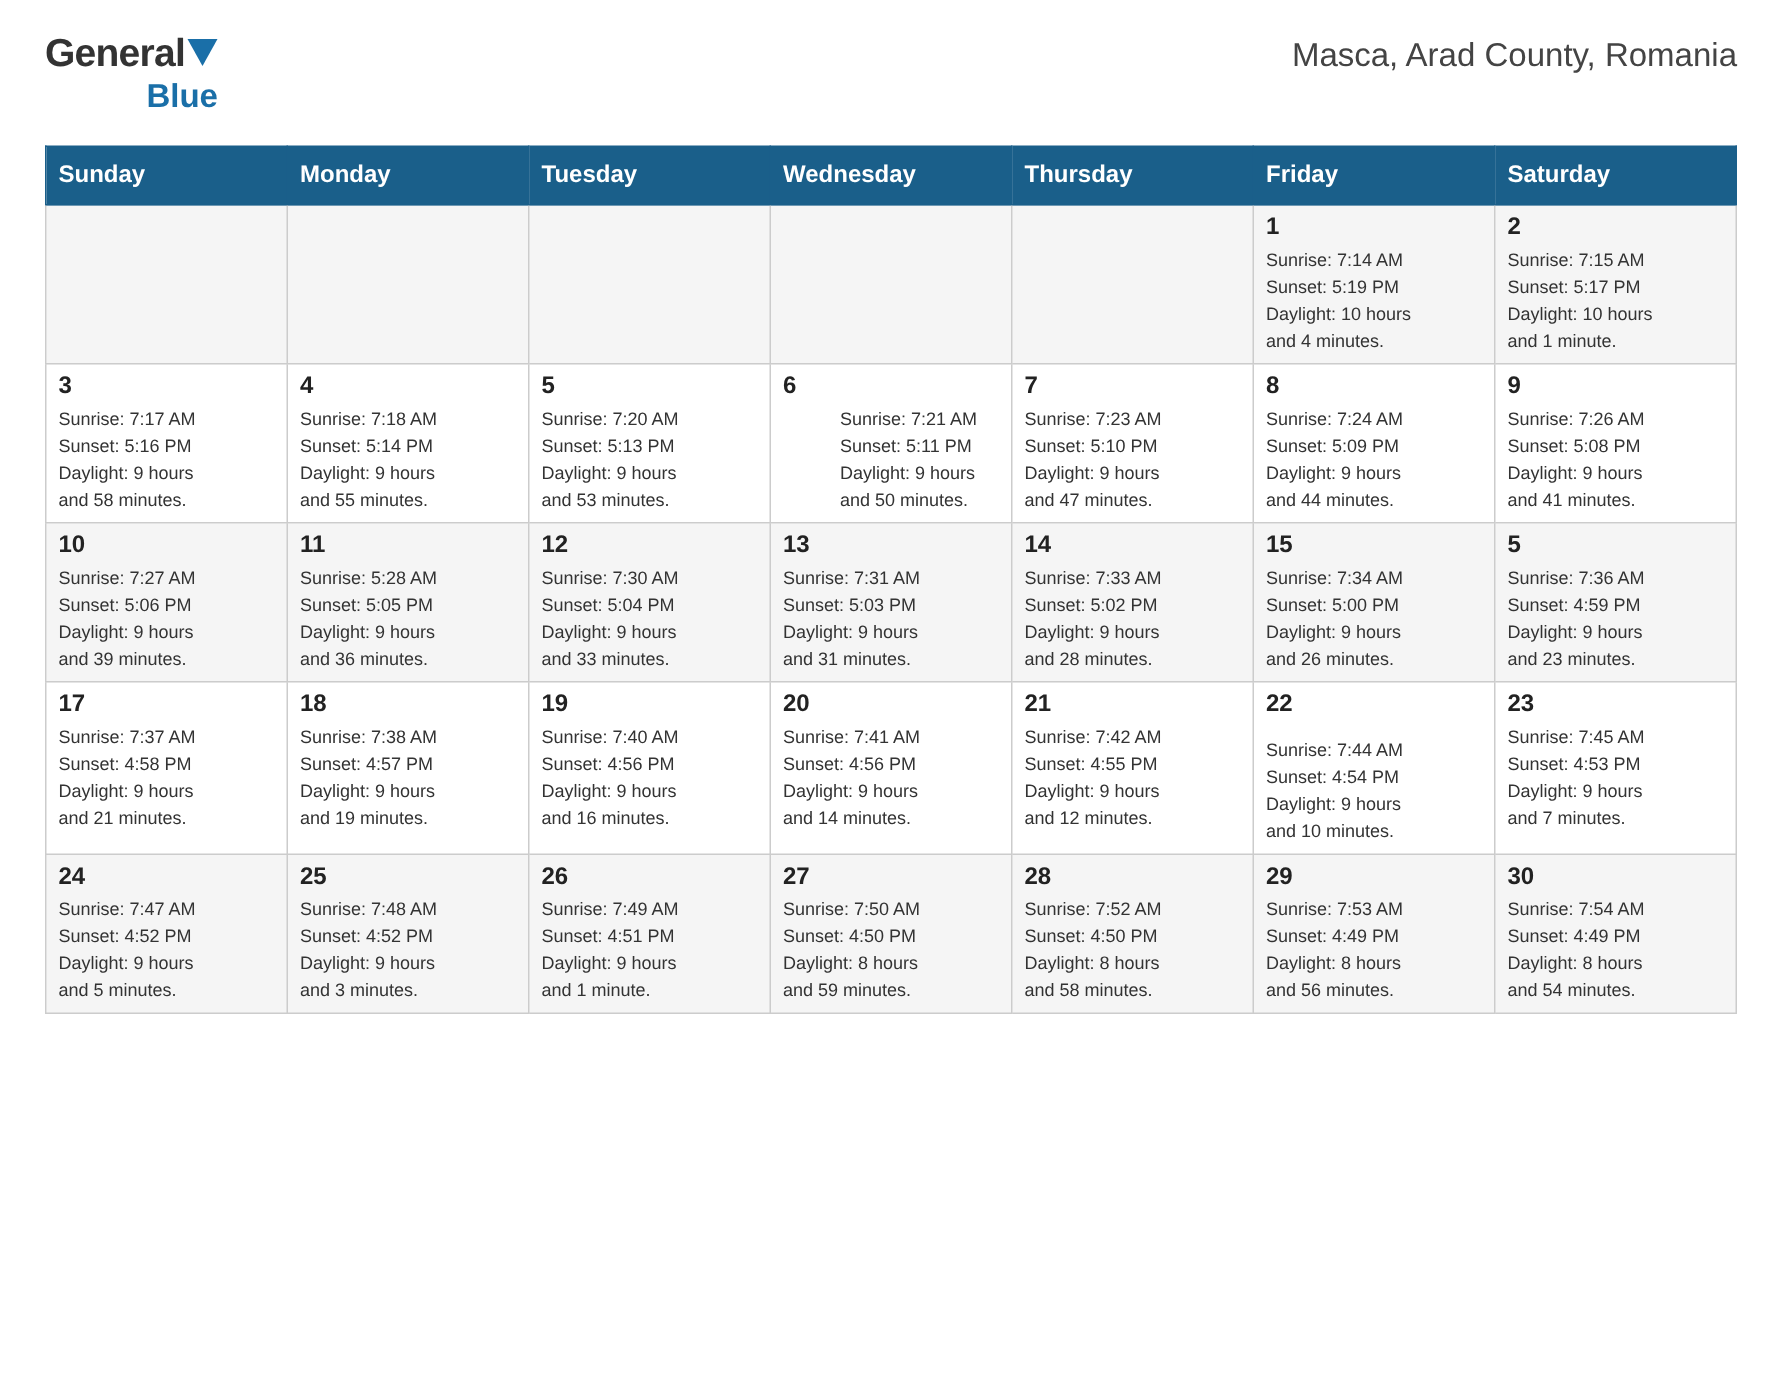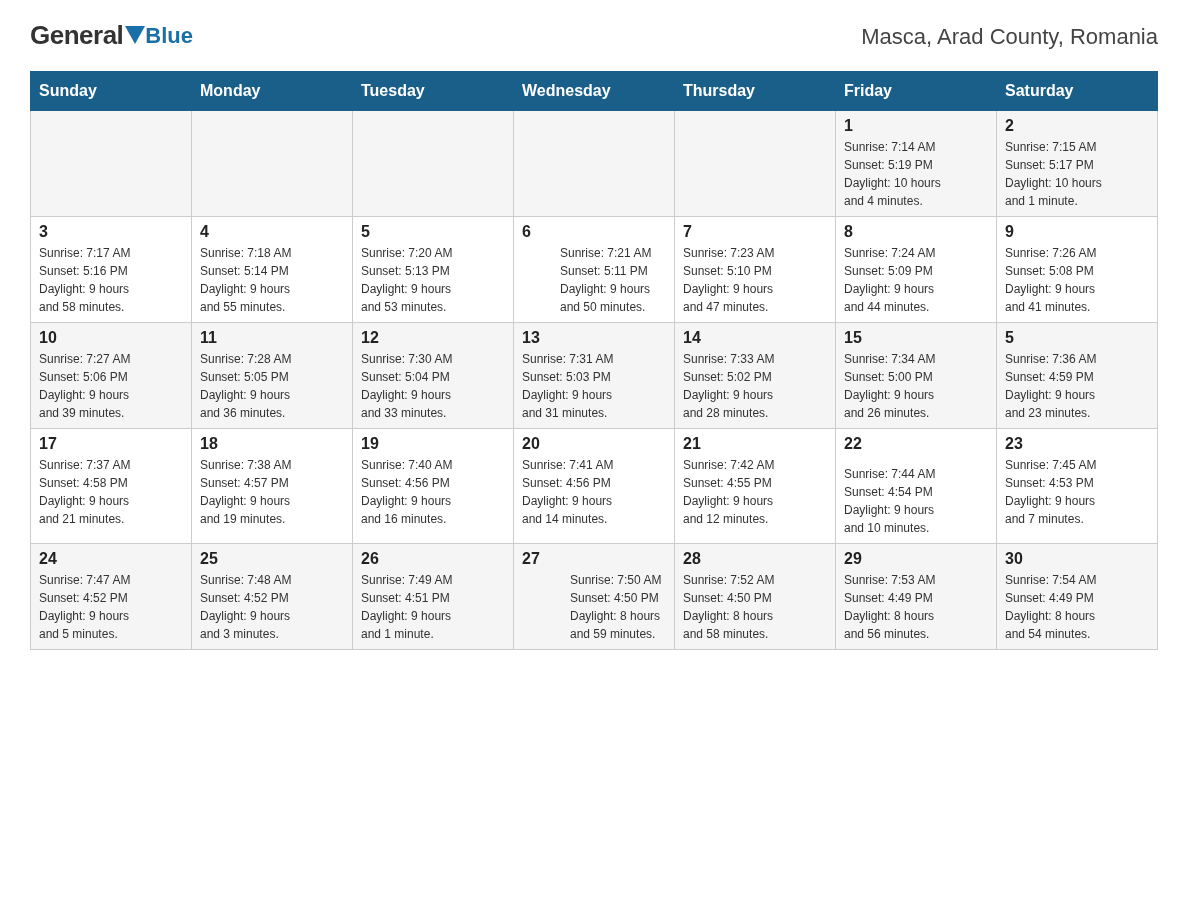--- a/index.html
+++ b/index.html
@@ -11,21 +11,22 @@
       min-height: 918px;
     }
     .header {
       display: flex;
       justify-content: space-between;
       align-items: flex-start;
       margin-bottom: 20px;
     }
     .logo {
       display: flex;
-      align-items: center;
+      flex-direction: column;
+      align-items: flex-end;
     }
     .logo-general {
       font-size: 26px;
       font-weight: bold;
       color: #333;
       letter-spacing: -0.5px;
     }
     .logo-blue {
       font-size: 22px;
       font-weight: bold;
@@ -205,21 +206,21 @@
       <tr>
         <td>
           <span class="day-number">10</span>
           <div class="day-info" style="white-space: pre-line;">Sunrise: 7:27 AM
 Sunset: 5:06 PM
 Daylight: 9 hours
 and 39 minutes.</div>
         </td>
         <td>
           <span class="day-number">11</span>
-          <div class="day-info" style="white-space: pre-line;">Sunrise: 7:28 AM
+          <div class="day-info" style="white-space: pre-line;">Sunrise: 5:28 AM
 Sunset: 5:05 PM
 Daylight: 9 hours
 and 36 minutes.</div>
         </td>
         <td>
           <span class="day-number">12</span>
           <div class="day-info" style="white-space: pre-line;">Sunrise: 7:30 AM
 Sunset: 5:04 PM
 Daylight: 9 hours
 and 33 minutes.</div>
@@ -321,21 +322,21 @@
         </td>
         <td>
           <span class="day-number">26</span>
           <div class="day-info" style="white-space: pre-line;">Sunrise: 7:49 AM
 Sunset: 4:51 PM
 Daylight: 9 hours
 and 1 minute.</div>
         </td>
         <td>
           <span class="day-number">27</span>
-          <div class="day-info" style="white-space: pre-line; margin-left: 48px;">Sunrise: 7:50 AM
+          <div class="day-info" style="white-space: pre-line;">Sunrise: 7:50 AM
 Sunset: 4:50 PM
 Daylight: 8 hours
 and 59 minutes.</div>
         </td>
         <td>
           <span class="day-number">28</span>
           <div class="day-info" style="white-space: pre-line;">Sunrise: 7:52 AM
 Sunset: 4:50 PM
 Daylight: 8 hours
 and 58 minutes.</div>

